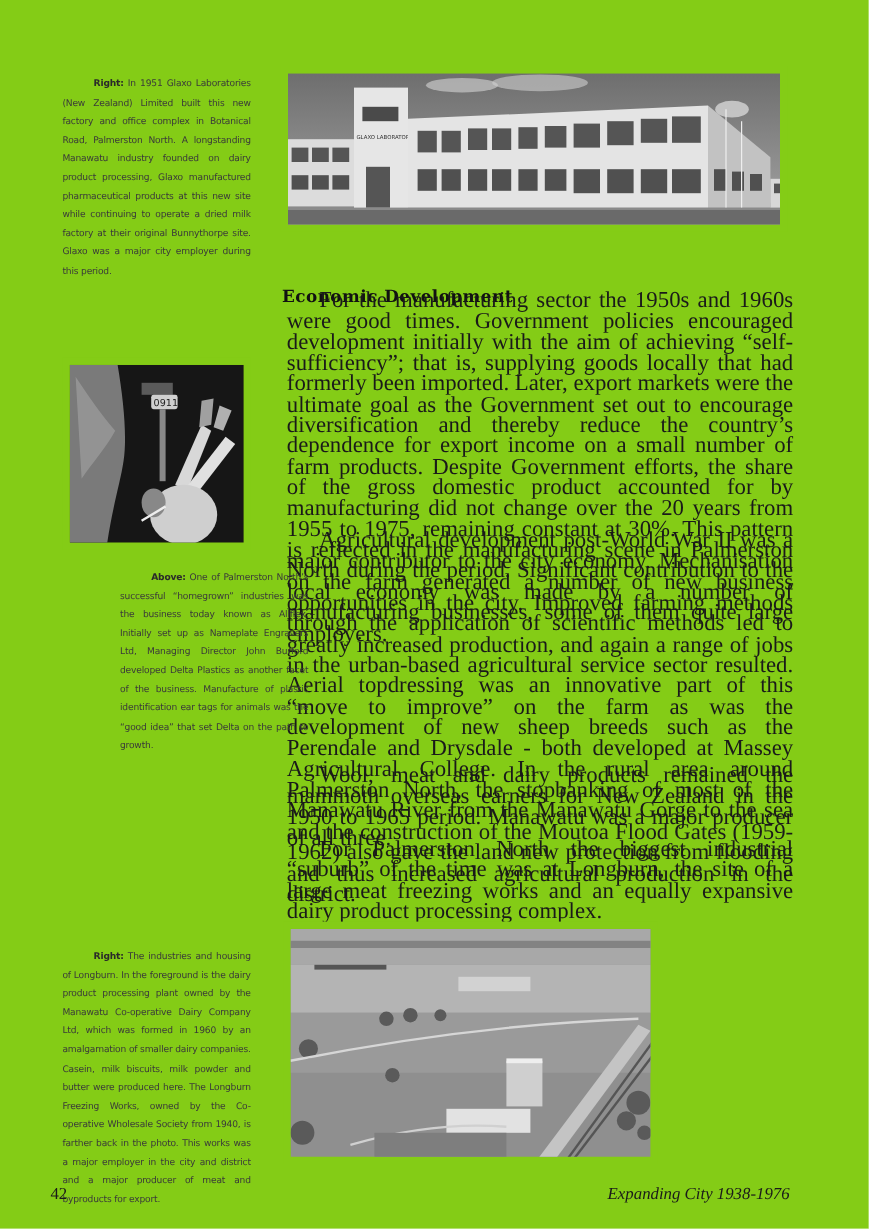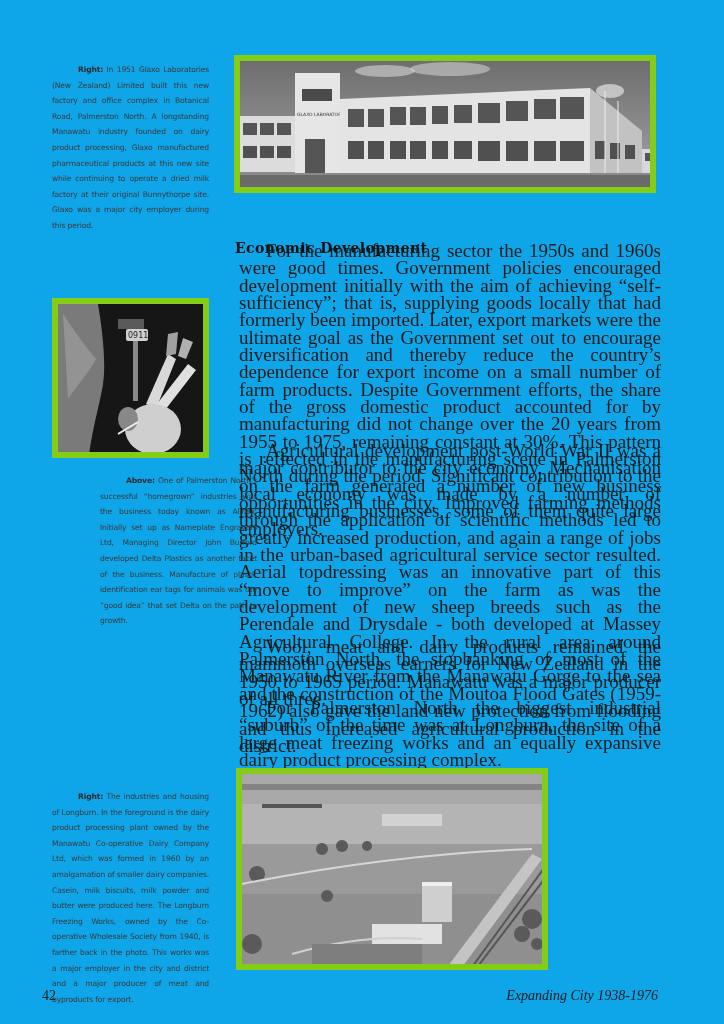--- a/index.html
+++ b/index.html
@@ -1,17 +1,17 @@
 <!DOCTYPE html>
 <html><head>
   <meta charset="utf-8">
   <style>
     html, body { margin: 0; padding: 0; background: #ffffff; }
     body { width: 724px; height: 1024px; position: relative; overflow: hidden; }
-    .page { position: absolute; left: 0; top: 0; width: 724px; height: 1024px; background: #0ea5e9; }
+    .page { position: absolute; left: 0; top: 0; width: 724px; height: 1024px; background: #84cc16; }
 
     .caption {
       position: absolute;
       left: 52px;
       width: 157px;
       font-family: "DejaVu Sans", sans-serif;
       font-size: 7.6px;
       line-height: 15.6px;
       color: #3a3a3a;
       text-align: justify;

